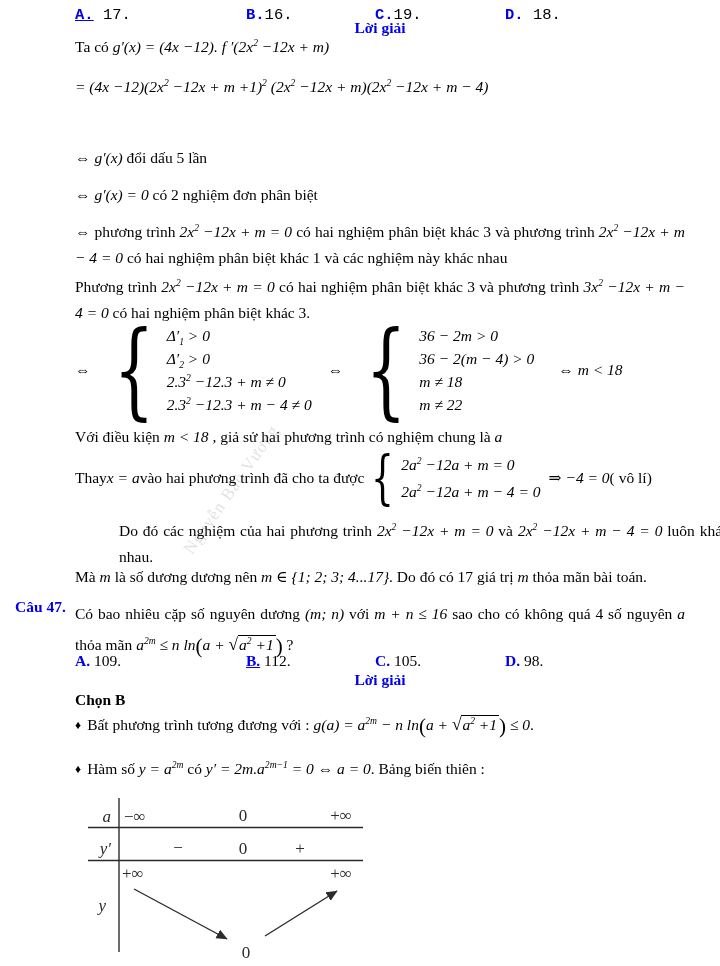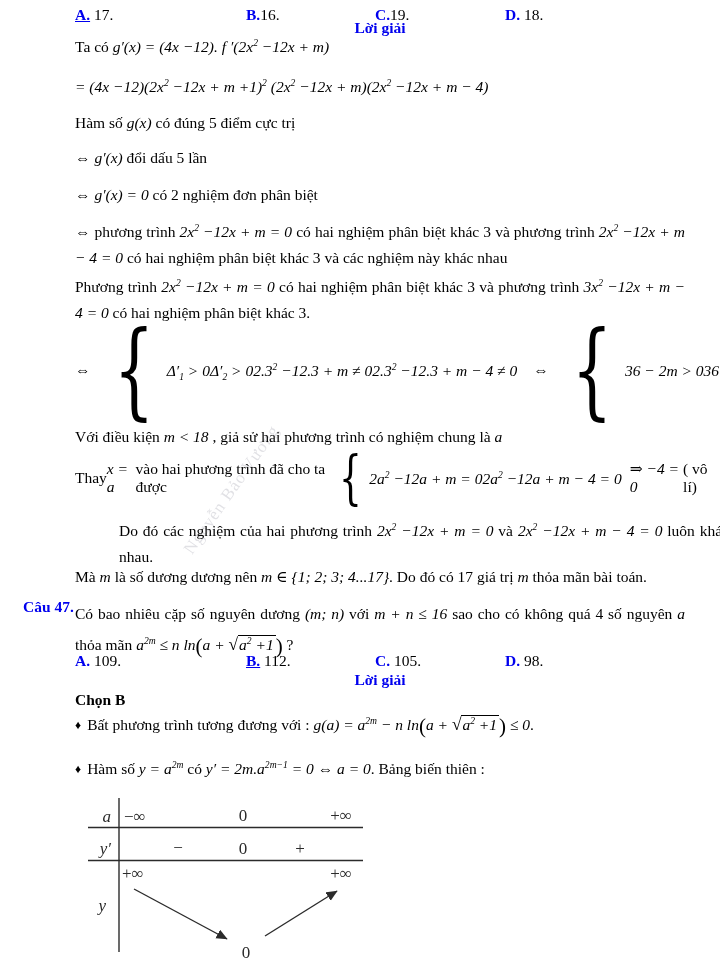--- a/index.html
+++ b/index.html
@@ -16,70 +16,67 @@
   .jp{text-align:justify;line-height:26px;}
   .optrow{left:75px;width:610px;height:20px;}
   .opt{position:absolute;top:0;white-space:nowrap;}
   .o1{left:0;} .o2{left:155px;margin-left:16px;} .o3{left:300px;} .o4{left:430px;}
   .flexrow{display:flex;align-items:center;}
   .sys{display:flex;align-items:center;}
   .brace{display:inline-block;font-weight:400;transform:scaleX(.62);transform-origin:center;
          font-family:"DejaVu Serif",serif;}
   .brace4{font-size:104px;line-height:96px;}
   .brace2{font-size:58px;line-height:56px;}
-  .rows{display:flex;flex-direction:row;justify-content:flex-start;}
+  .rows{display:flex;flex-direction:column;justify-content:flex-start;}
   .rows4 .row{line-height:23px;white-space:nowrap;}
   .rows2 .row{line-height:27px;white-space:nowrap;}
   .sqrt{white-space:nowrap;}
   .rad{font-style:normal;font-size:112%;}
   .ov{border-top:1.2px solid #000;padding:0 2px 0 1px;}
   .bigp{font-size:21px;vertical-align:-3px;font-style:normal;}
   .bullet{font-size:12px;vertical-align:1px;margin-right:6px;}
   .watermark{left:196px;top:538px;transform:rotate(-55deg);transform-origin:left bottom;
              color:rgba(90,90,110,0.18);font-size:17px;white-space:nowrap;letter-spacing:1px;}
   .bold{font-weight:bold;}
   svg text{font-family:"Liberation Serif","DejaVu Serif",serif;}
   .it{font-style:italic;}
 </style>
 </head>
 <body>
 
 <div class="page">
 
   <div class="abs watermark">Nguyễn Bảo Vương</div>
 
-  <div class="abs optrow" style="top:6px;">
+  <div class="abs optrow" style="top:6px;font-family:Liberation Mono, monospace;">
     <span class="opt o1"><span class="blue ul">A.</span><span> 17.</span></span>
     <span class="opt o2"><span class="blue">B.</span><span>16.</span></span>
     <span class="opt o3"><span class="blue">C.</span><span>19.</span></span>
     <span class="opt o4"><span class="blue">D.</span><span> 18.</span></span>
   </div>
 
   <div class="abs center blue" style="top:19px;">Lời giải</div>
 
   <div class="abs body-col" style="top:38px;">
     <span>Ta có </span><span class="m">g′(x) = (4x −12). f ′(2x<sup>2</sup> −12x + m)</span>
   </div>
 
   <div class="abs body-col m" style="top:78px;">= (4x −12)(2x<sup>2</sup> −12x + m +1)<sup>2</sup> (2x<sup>2</sup> −12x + m)(2x<sup>2</sup> −12x + m − 4)</div>
 
-  <div class="abs body-col" style="top:114px;">
-    <span>Hàm số </span><span class="m">g(x)</span><span> có đúng 5 điểm cực trị</span>
-  </div>
 
   <div class="abs body-col" style="top:149px;">
     <span class="m">⇔ g′(x)</span><span> đổi dấu 5 lần</span>
   </div>
 
   <div class="abs body-col" style="top:186px;">
     <span class="m">⇔ g′(x) = 0</span><span> có 2 nghiệm đơn phân biệt</span>
   </div>
 
   <div class="abs body-col jp" style="top:219px;">
-    <span>⇔  phương trình </span><span class="m">2x<sup>2</sup> −12x + m = 0</span><span> có hai nghiệm phân biệt khác 3 và phương trình </span><span class="m">2x<sup>2</sup> −12x + m − 4 = 0</span><span> có hai nghiệm phân biệt khác 3 và các nghiệm này khác nhau</span>
+    <span>⇔  phương trình </span><span class="m">2x<sup>2</sup> −12x + m = 0</span><span> có hai nghiệm phân biệt khác 3 và phương trình </span><span class="m">2x<sup>2</sup> −12x + m − 4 = 0</span><span> có hai nghiệm phân biệt khác 1 và các nghiệm này khác nhau</span>
   </div>
 
   <div class="abs body-col jp" style="top:274px;">
     <span>Phương trình </span><span class="m">2x<sup>2</sup> −12x + m = 0</span><span> có hai nghiệm phân biệt khác 3 và phương trình </span><span class="m">3x<sup>2</sup> −12x + m − 4 = 0</span><span> có hai nghiệm phân biệt khác 3.</span>
   </div>
 
   <div class="abs flexrow" style="left:75px;top:322px;gap:10px;">
     <span class="m">⇔</span>
     <span class="sys">
       <span class="brace brace4">{</span>
@@ -123,21 +120,21 @@
   </div>
 
   <div class="abs body-col jp" style="top:518px;margin-left:44px;">
     <span>Do đó các nghiệm của hai phương trình </span><span class="m">2x<sup>2</sup> −12x + m = 0</span><span> và </span><span class="m">2x<sup>2</sup> −12x + m − 4 = 0</span><span> luôn khác nhau.</span>
   </div>
 
   <div class="abs body-col" style="top:568px;">
     <span>Mà </span><span class="m">m</span><span> là số dương dương nên </span><span class="m">m ∈ {1; 2; 3; 4...17}</span><span>. Do đó có 17 giá trị </span><span class="m">m</span><span> thỏa mãn bài toán.</span>
   </div>
 
-  <div class="abs blue" style="left:23px;top:598px;">Câu 47.</div>
+  <div class="abs blue" style="left:15px;top:598px;">Câu 47.</div>
   <div class="abs body-col jp" style="top:598px;line-height:31px;">
     <span>Có bao nhiêu cặp số nguyên dương </span><span class="m">(m; n)</span><span> với </span><span class="m">m + n ≤ 16</span><span> sao cho có không quá 4 số nguyên </span><span class="m">a</span><span> thỏa mãn </span><span class="m">a<sup>2m</sup> ≤ n ln</span><span class="bigp">(</span><span class="m">a + </span><span class="sqrt"><span class="rad">√</span><span class="ov m">a<sup>2</sup> +1</span></span><span class="bigp">)</span><span> ?</span>
   </div>
 
   <div class="abs optrow" style="top:652px;">
     <span class="opt o1"><span class="blue">A.</span><span> 109.</span></span>
     <span class="opt o2"><span class="blue ul">B.</span><span> 112.</span></span>
     <span class="opt o3"><span class="blue">C.</span><span> 105.</span></span>
     <span class="opt o4"><span class="blue">D.</span><span> 98.</span></span>
   </div>

